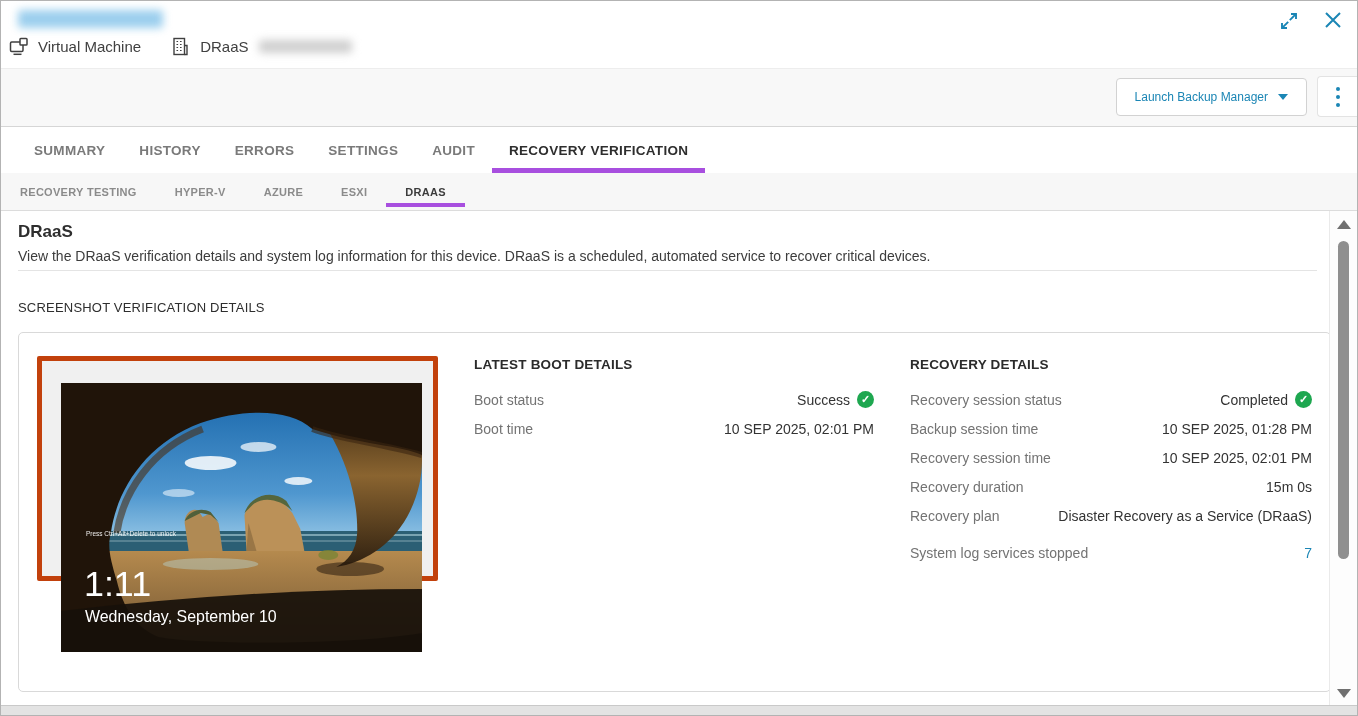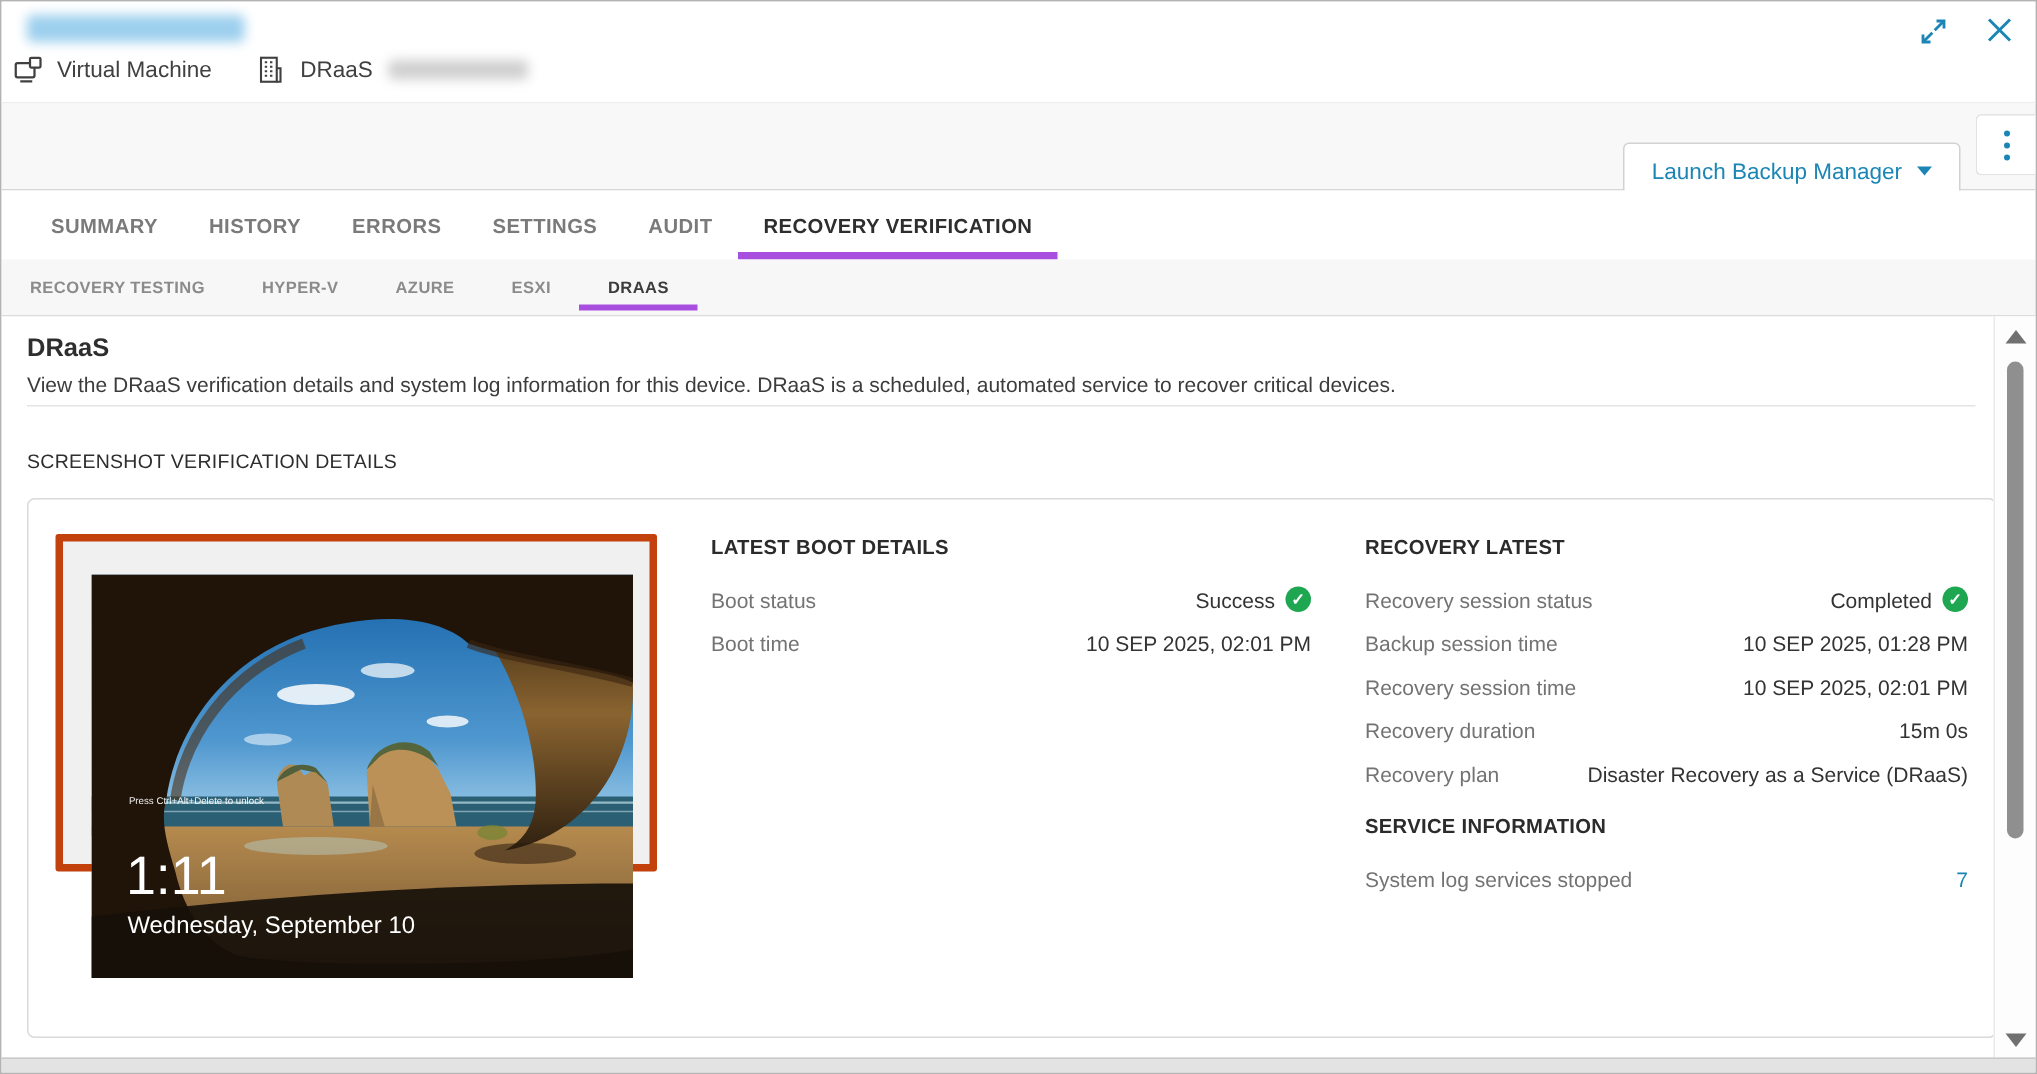--- a/index.html
+++ b/index.html
@@ -20,21 +20,21 @@
   .meta-gap { width:12px; }
   .svc-redact { width:93px; height:13px; background:#cfcfcf; margin-left:2px; }
   .hdr-btn { position:absolute; cursor:pointer; }
   .expand-btn { right:57px; top:9px; width:22px; height:22px; }
   .close-btn { right:12px; top:7px; width:24px; height:24px; }
 
   
   .toolbar { position:absolute; left:0; top:68px; right:0; height:58px; background:#f8f8f8; border-bottom:1px solid #d6d6d6; }
   .launch-btn { position:absolute; right:50px; top:9px; height:38px; padding:0 18px; background:#fff;
     border:1px solid #d2d2d2; border-radius:4px; display:flex; align-items:center; gap:10px;
-    font-size:15px; color:#1b86b5; cursor:pointer;margin-top:17px; }
+    font-size:12px; color:#1b86b5; cursor:pointer; }
   .caret { width:0; height:0; border-left:5px solid transparent; border-right:5px solid transparent; border-top:6px solid #1b86b5; }
   .kebab-btn { position:absolute; right:0; top:7px; width:40px; height:41px; background:#fff;
     border:1px solid #e3e3e3; border-right:none; border-radius:4px 0 0 4px;
     display:flex; flex-direction:column; align-items:center; justify-content:center; gap:4px; cursor:pointer; }
   .kebab-btn i { width:4px; height:4px; border-radius:50%; background:#1b86b5; }
 
   
   .tabs { position:absolute; left:0; top:126px; right:0; height:46px; background:#fff; display:flex; padding-left:16px; }
   .tab { position:relative; height:100%; display:flex; align-items:center; padding:0 17px;
     font-size:13.5px; font-weight:600; letter-spacing:.3px; color:#7a7a7a; cursor:pointer; white-space:nowrap; }
@@ -221,21 +221,21 @@
               </span>
           </div>
           <div class="kv-row">
             <span class="kv-label">Boot time</span>
             <span class="kv-value">10 SEP 2025, 02:01 PM</span>
           </div>
         </div>
       </div>
 
       <div class="col col-recovery">
-        <div class="col-title">RECOVERY LATEST</div>
+        <div class="col-title">RECOVERY DETAILS</div>
         <div class="kv-rows">
           <div class="kv-row">
             <span class="kv-label">Recovery session status</span>
             <span class="kv-value">
                 <span>Completed</span>
                 <span class="check"></span>
               </span>
           </div>
           <div class="kv-row">
             <span class="kv-label">Backup session time</span>
@@ -247,21 +247,20 @@
           </div>
           <div class="kv-row">
             <span class="kv-label">Recovery duration</span>
             <span class="kv-value">15m 0s</span>
           </div>
           <div class="kv-row">
             <span class="kv-label">Recovery plan</span>
             <span class="kv-value">Disaster Recovery as a Service (DRaaS)</span>
           </div>
         </div>
-        <div class="col-title svc-title">SERVICE INFORMATION</div>
         <div class="kv-rows">
           <div class="kv-row">
             <span class="kv-label">System log services stopped</span>
             <span class="kv-value link">7</span>
           </div>
         </div>
       </div>
 
     </div>
   </div>

